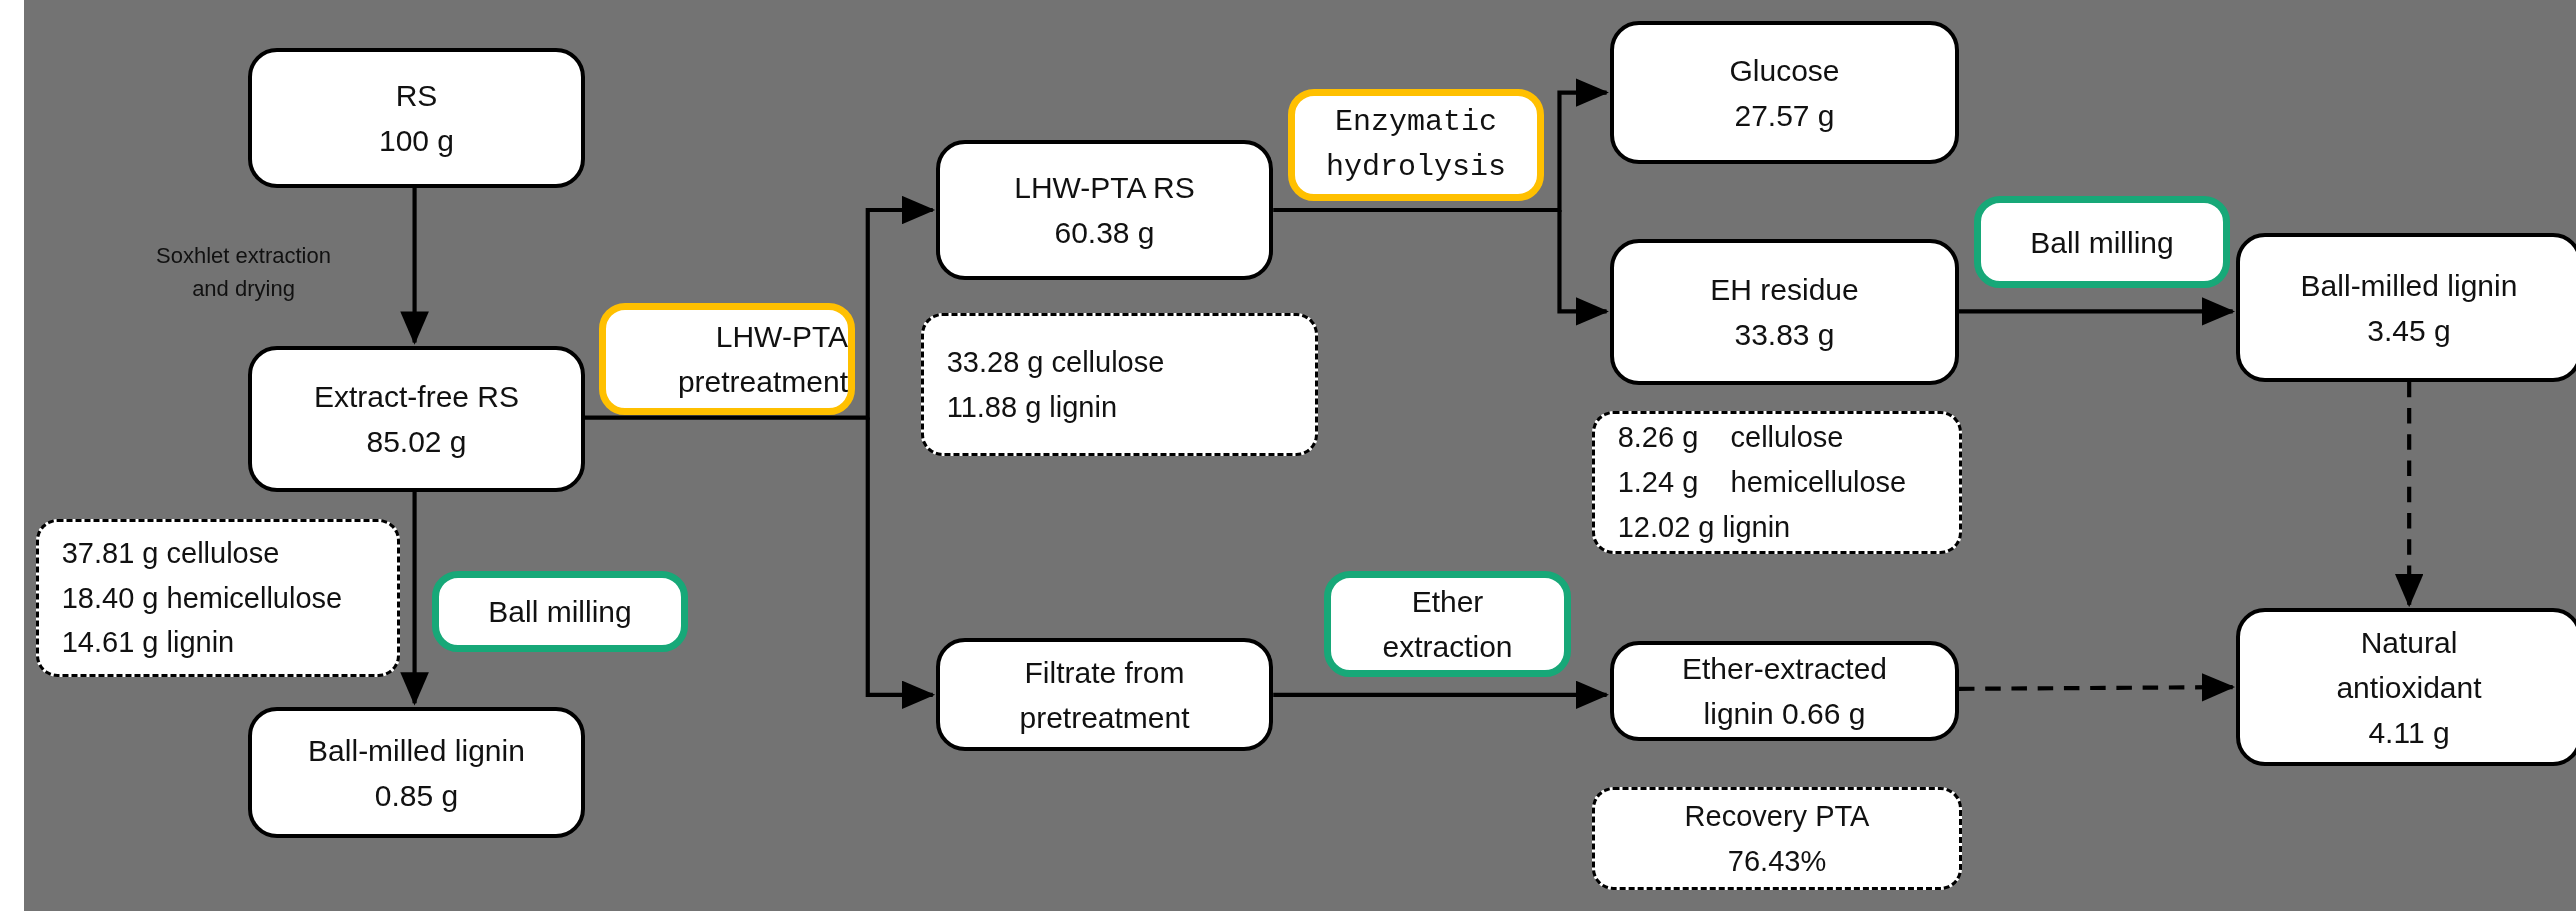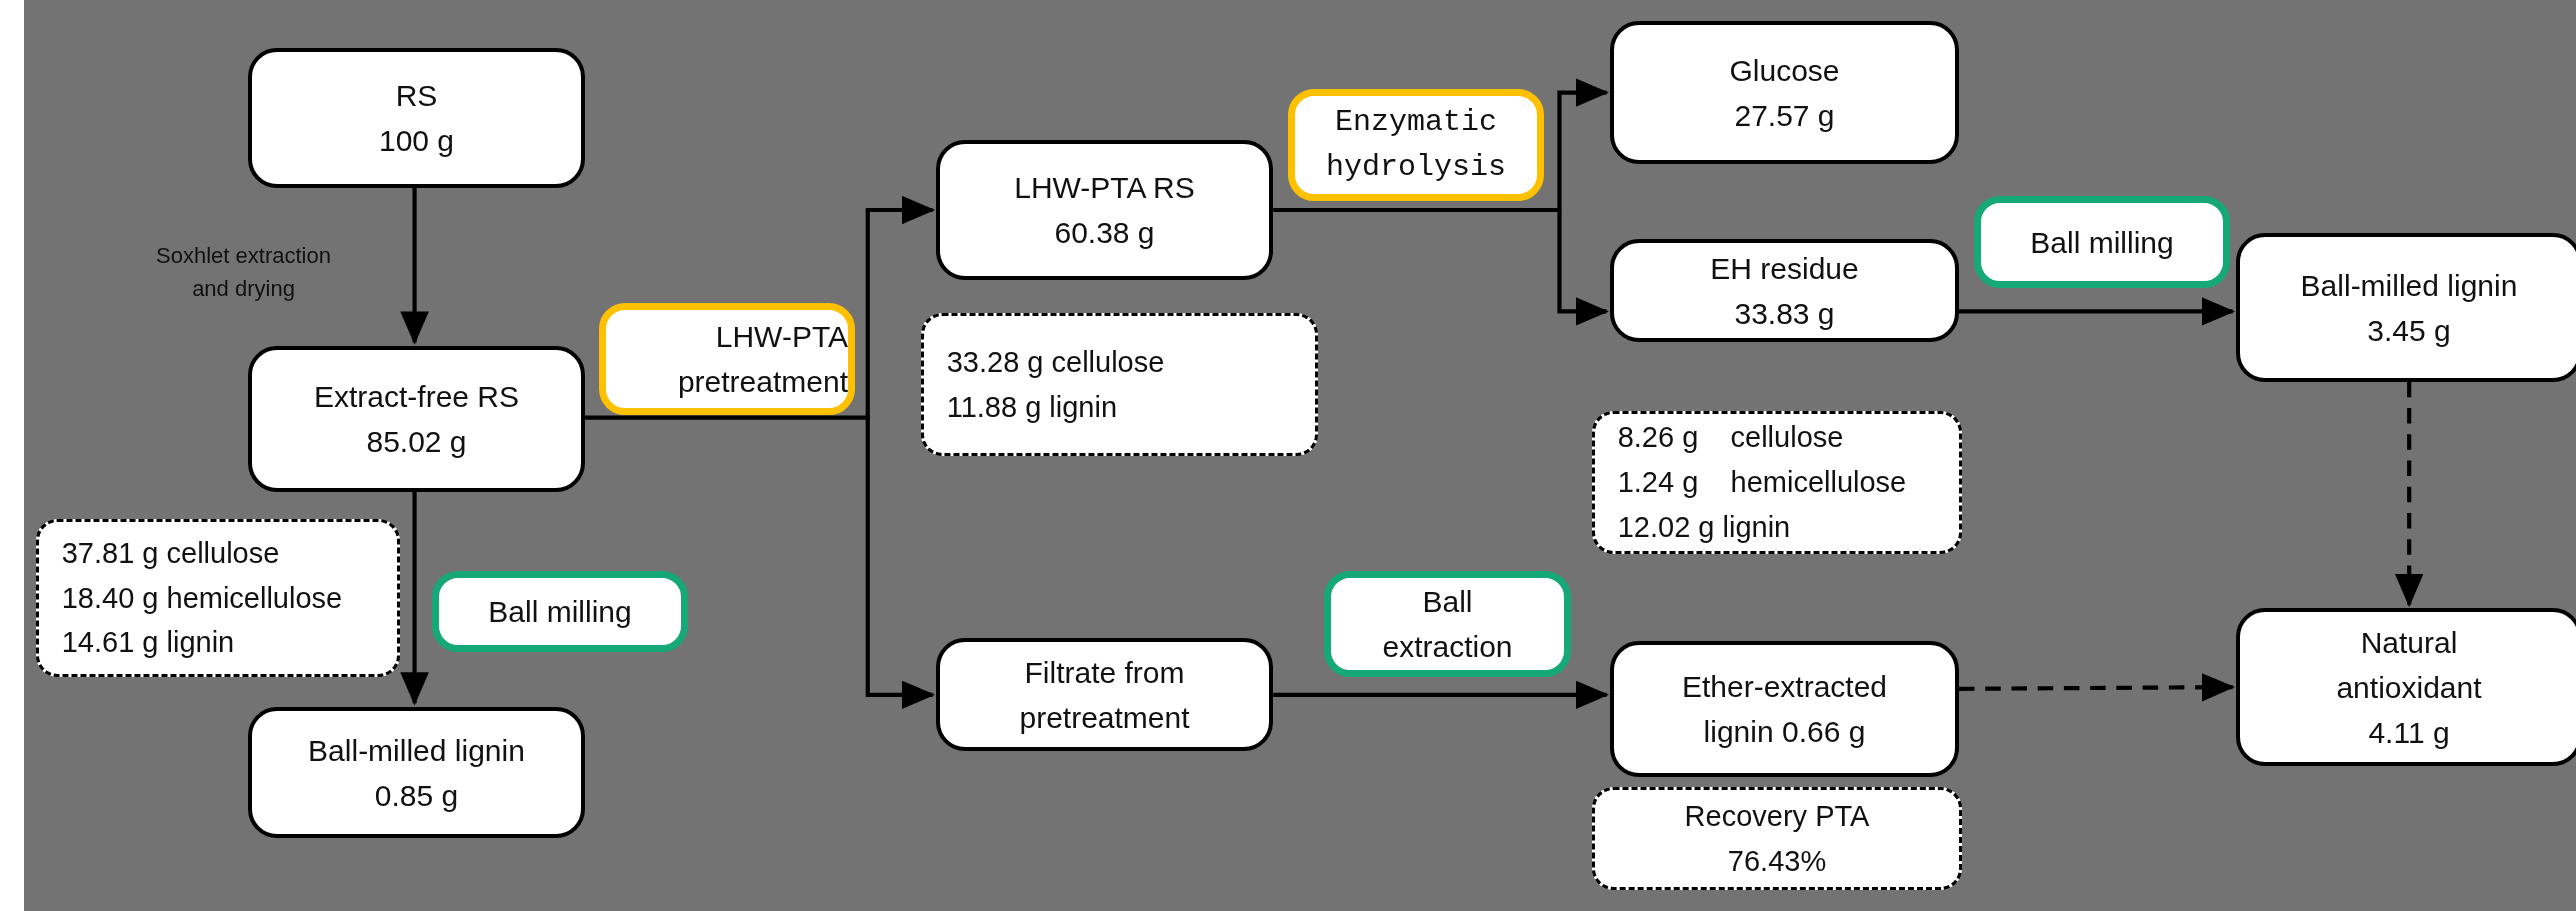--- a/index.html
+++ b/index.html
@@ -113,45 +113,45 @@
         <div class="tline">11.88 g lignin</div>
       </div>
       <div class="node op-yellow" style="left: 1264px; top: 89px; width: 256px; height: 112px; font-family: Liberation Mono, monospace;">
         <div class="tline">Enzymatic</div>
         <div class="tline">hydrolysis</div>
       </div>
       <div class="node process" style="left: 1586px; top: 21px; width: 349px; height: 143px;">
         <div class="tline">Glucose</div>
         <div class="tline">27.57 g</div>
       </div>
-      <div class="node process" style="left: 1586px; top: 239px; width: 349px; height: 103px;">
+      <div class="node process" style="left: 1586px; top: 239px; width: 349px; height: 146px;">
         <div class="tline">EH residue</div>
         <div class="tline">33.83 g</div>
       </div>
       <div class="node info-dashed info-left" style="left: 1568px; top: 411px; width: 370px; height: 143px;">
         <div class="tline">8.26 g    cellulose</div>
         <div class="tline">1.24 g    hemicellulose</div>
         <div class="tline">12.02 g lignin</div>
       </div>
       <div class="node op-green" style="left: 1950px; top: 196px; width: 256px; height: 92px;">
         <div class="tline">Ball milling</div>
       </div>
       <div class="node process" style="left: 2212px; top: 233px; width: 346px; height: 149px;">
         <div class="tline">Ball-milled lignin</div>
         <div class="tline">3.45 g</div>
       </div>
       <div class="node process" style="left: 912px; top: 638px; width: 337px; height: 113px;">
         <div class="tline">Filtrate from</div>
         <div class="tline">pretreatment</div>
       </div>
       <div class="node op-green" style="left: 1300px; top: 571px; width: 247px; height: 106px;">
-        <div class="tline">Ball</div>
+        <div class="tline">Ether</div>
         <div class="tline">extraction</div>
       </div>
-      <div class="node process" style="left: 1586px; top: 641px; width: 349px; height: 136px;">
+      <div class="node process" style="left: 1586px; top: 641px; width: 349px; height: 100px;">
         <div class="tline">Ether-extracted</div>
         <div class="tline">lignin 0.66 g</div>
       </div>
       <div class="node info-dashed" style="left: 1568px; top: 787px; width: 370px; height: 103px;">
         <div class="tline">Recovery PTA</div>
         <div class="tline">76.43%</div>
       </div>
       <div class="node process" style="left: 2212px; top: 608px; width: 346px; height: 158px;">
         <div class="tline">Natural</div>
         <div class="tline">antioxidant</div>

